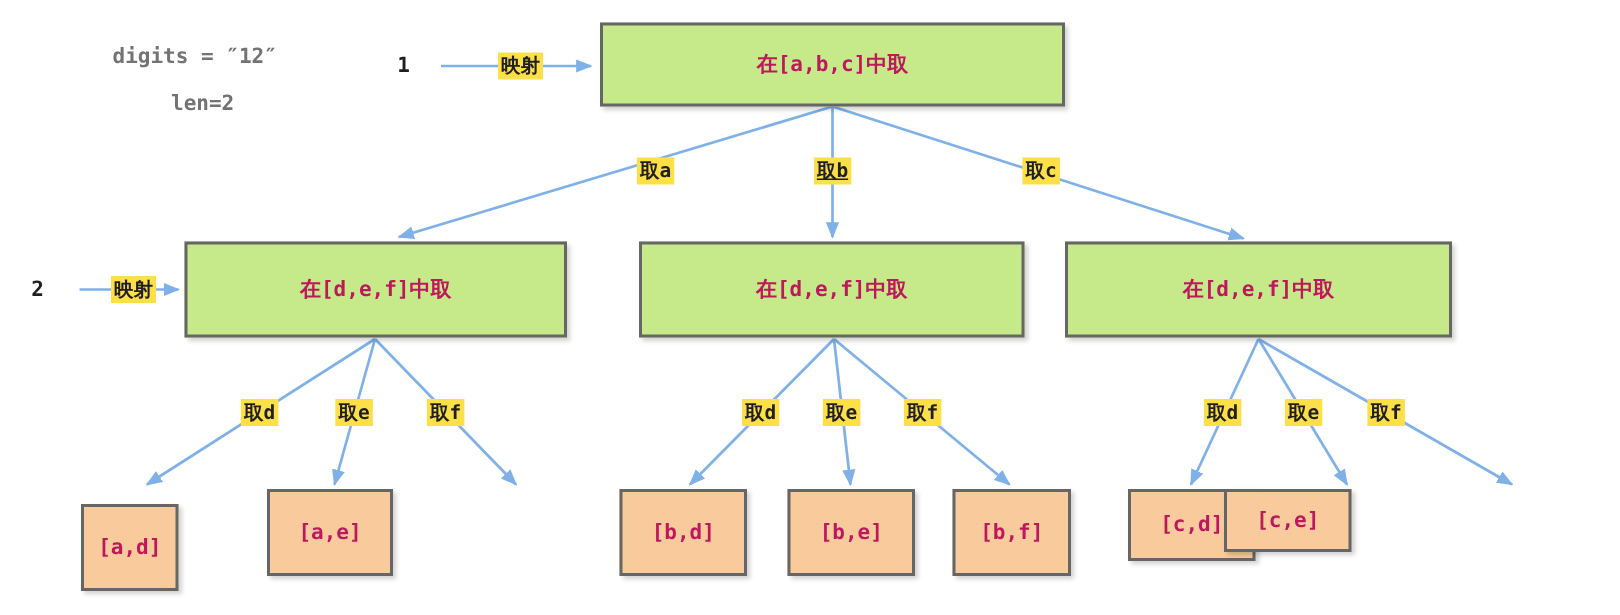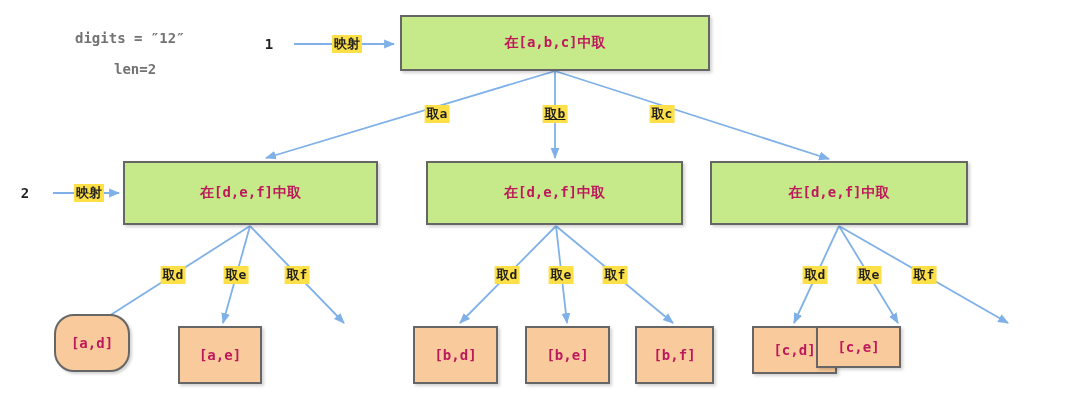--- a/index.html
+++ b/index.html
@@ -75,39 +75,39 @@
   <div class="step-num" style="left:269px;top:44px;">1</div>
   <div class="edge-label" style="left:347px;top:44px;">映射</div>
 
   <div class="step-num" style="left:25px;top:193px;">2</div>
   <div class="edge-label" style="left:89px;top:193px;">映射</div>
 
   <div class="node green" style="left:400px;top:15px;width:310px;height:56px;">在[a,b,c]中取</div>
 
   <div class="edge-label" style="left:415px;top:114px;margin-left:22px;">取a</div>
   <div class="edge-label" style="left:555px;top:114px;text-decoration:underline;">取b</div>
-  <div class="edge-label" style="left:662px;top:114px;">取c</div>
+  <div class="edge-label" style="left:694px;top:114px;">取c</div>
 
   <div class="node green" style="left:123px;top:161px;width:255px;height:64px;">在[d,e,f]中取</div>
   <div class="node green" style="left:426px;top:161px;width:257px;height:64px;">在[d,e,f]中取</div>
   <div class="node green" style="left:710px;top:161px;width:258px;height:64px;">在[d,e,f]中取</div>
 
   <div class="edge-label" style="left:173px;top:275px;">取d</div>
   <div class="edge-label" style="left:236px;top:275px;">取e</div>
   <div class="edge-label" style="left:297px;top:275px;">取f</div>
 
   <div class="edge-label" style="left:507px;top:275px;">取d</div>
   <div class="edge-label" style="left:561px;top:275px;">取e</div>
   <div class="edge-label" style="left:615px;top:275px;">取f</div>
 
   <div class="edge-label" style="left:815px;top:275px;">取d</div>
   <div class="edge-label" style="left:869px;top:275px;">取e</div>
   <div class="edge-label" style="left:924px;top:275px;">取f</div>
 
-  <div class="node orange" style="left:54px;top:314px;width:76px;height:58px;border-radius:20px;">[a,d]</div>
+  <div class="node orange" style="left:54px;top:336px;width:65px;height:58px;">[a,d]</div>
   <div class="node orange" style="left:178px;top:326px;width:84px;height:58px;">[a,e]</div>
   <div class="node orange" style="left:413px;top:326px;width:85px;height:58px;">[b,d]</div>
   <div class="node orange" style="left:525px;top:326px;width:85px;height:58px;">[b,e]</div>
   <div class="node orange" style="left:635px;top:326px;width:79px;height:58px;">[b,f]</div>
   <div class="node orange" style="left:752px;top:326px;width:85px;height:48px;">[c,d]</div>
   <div class="node orange" style="left:816px;top:326px;width:85px;height:42px;">[c,e]</div>
 
 </div>
 
 </body></html>

